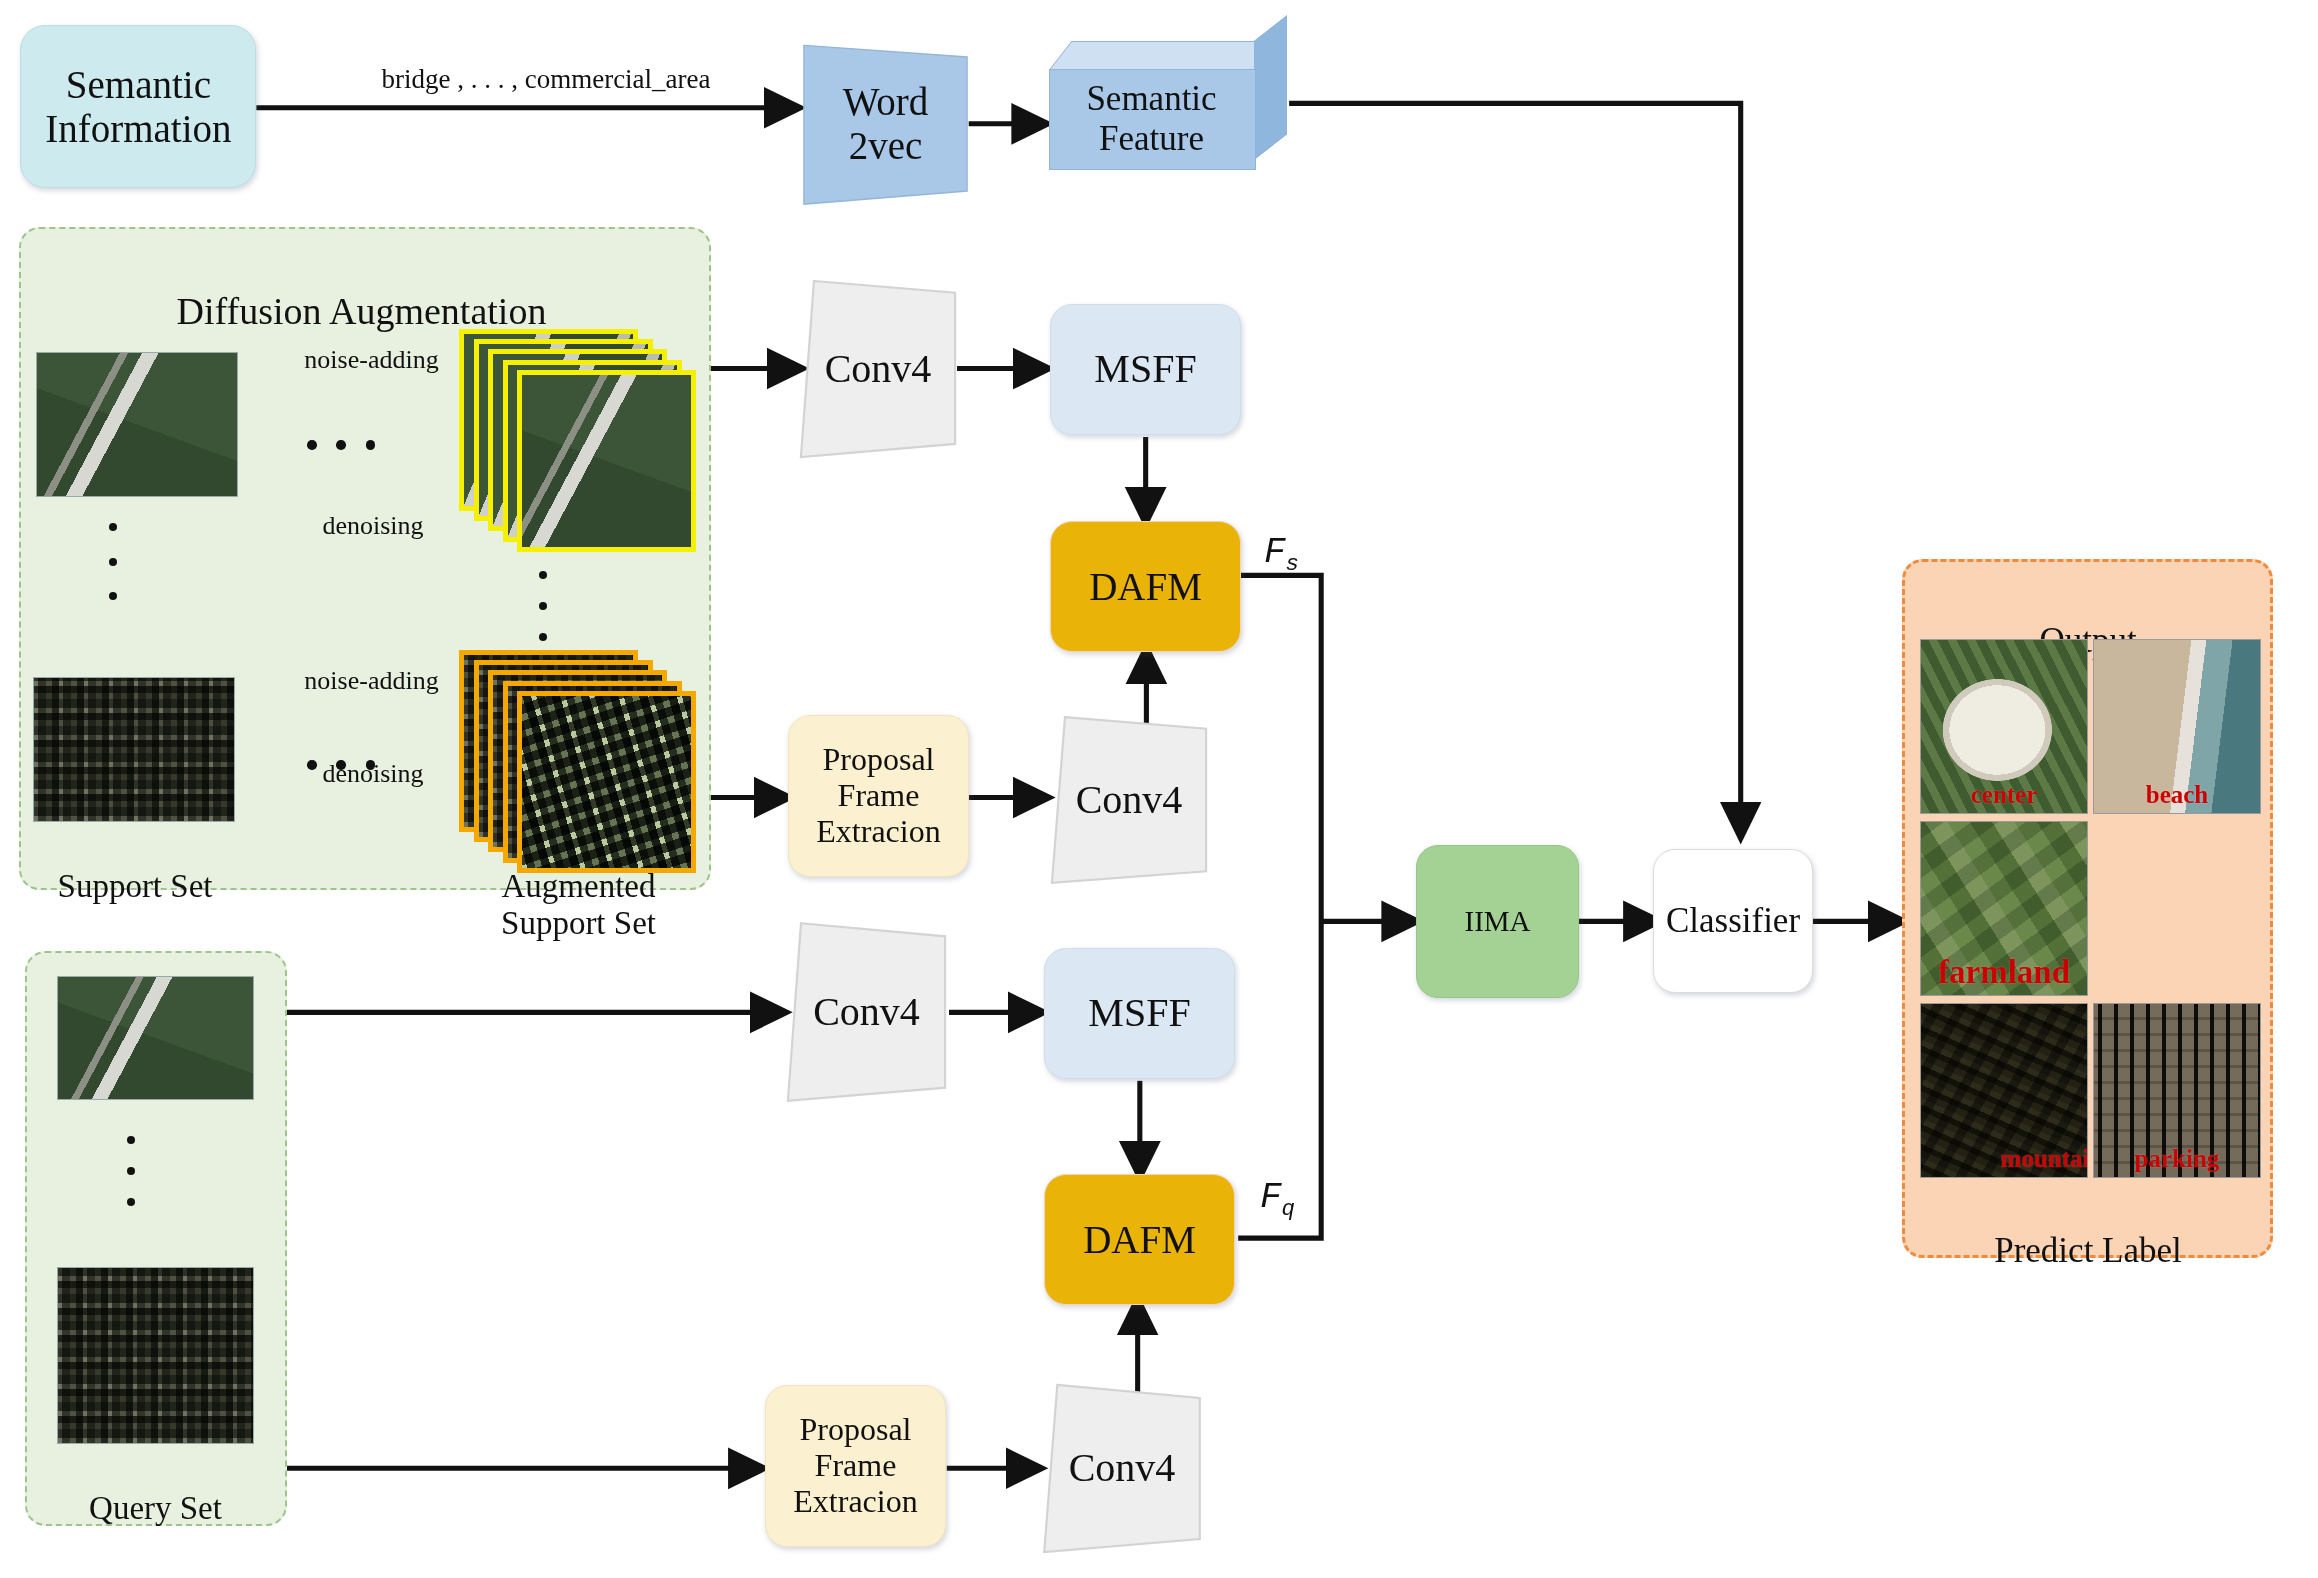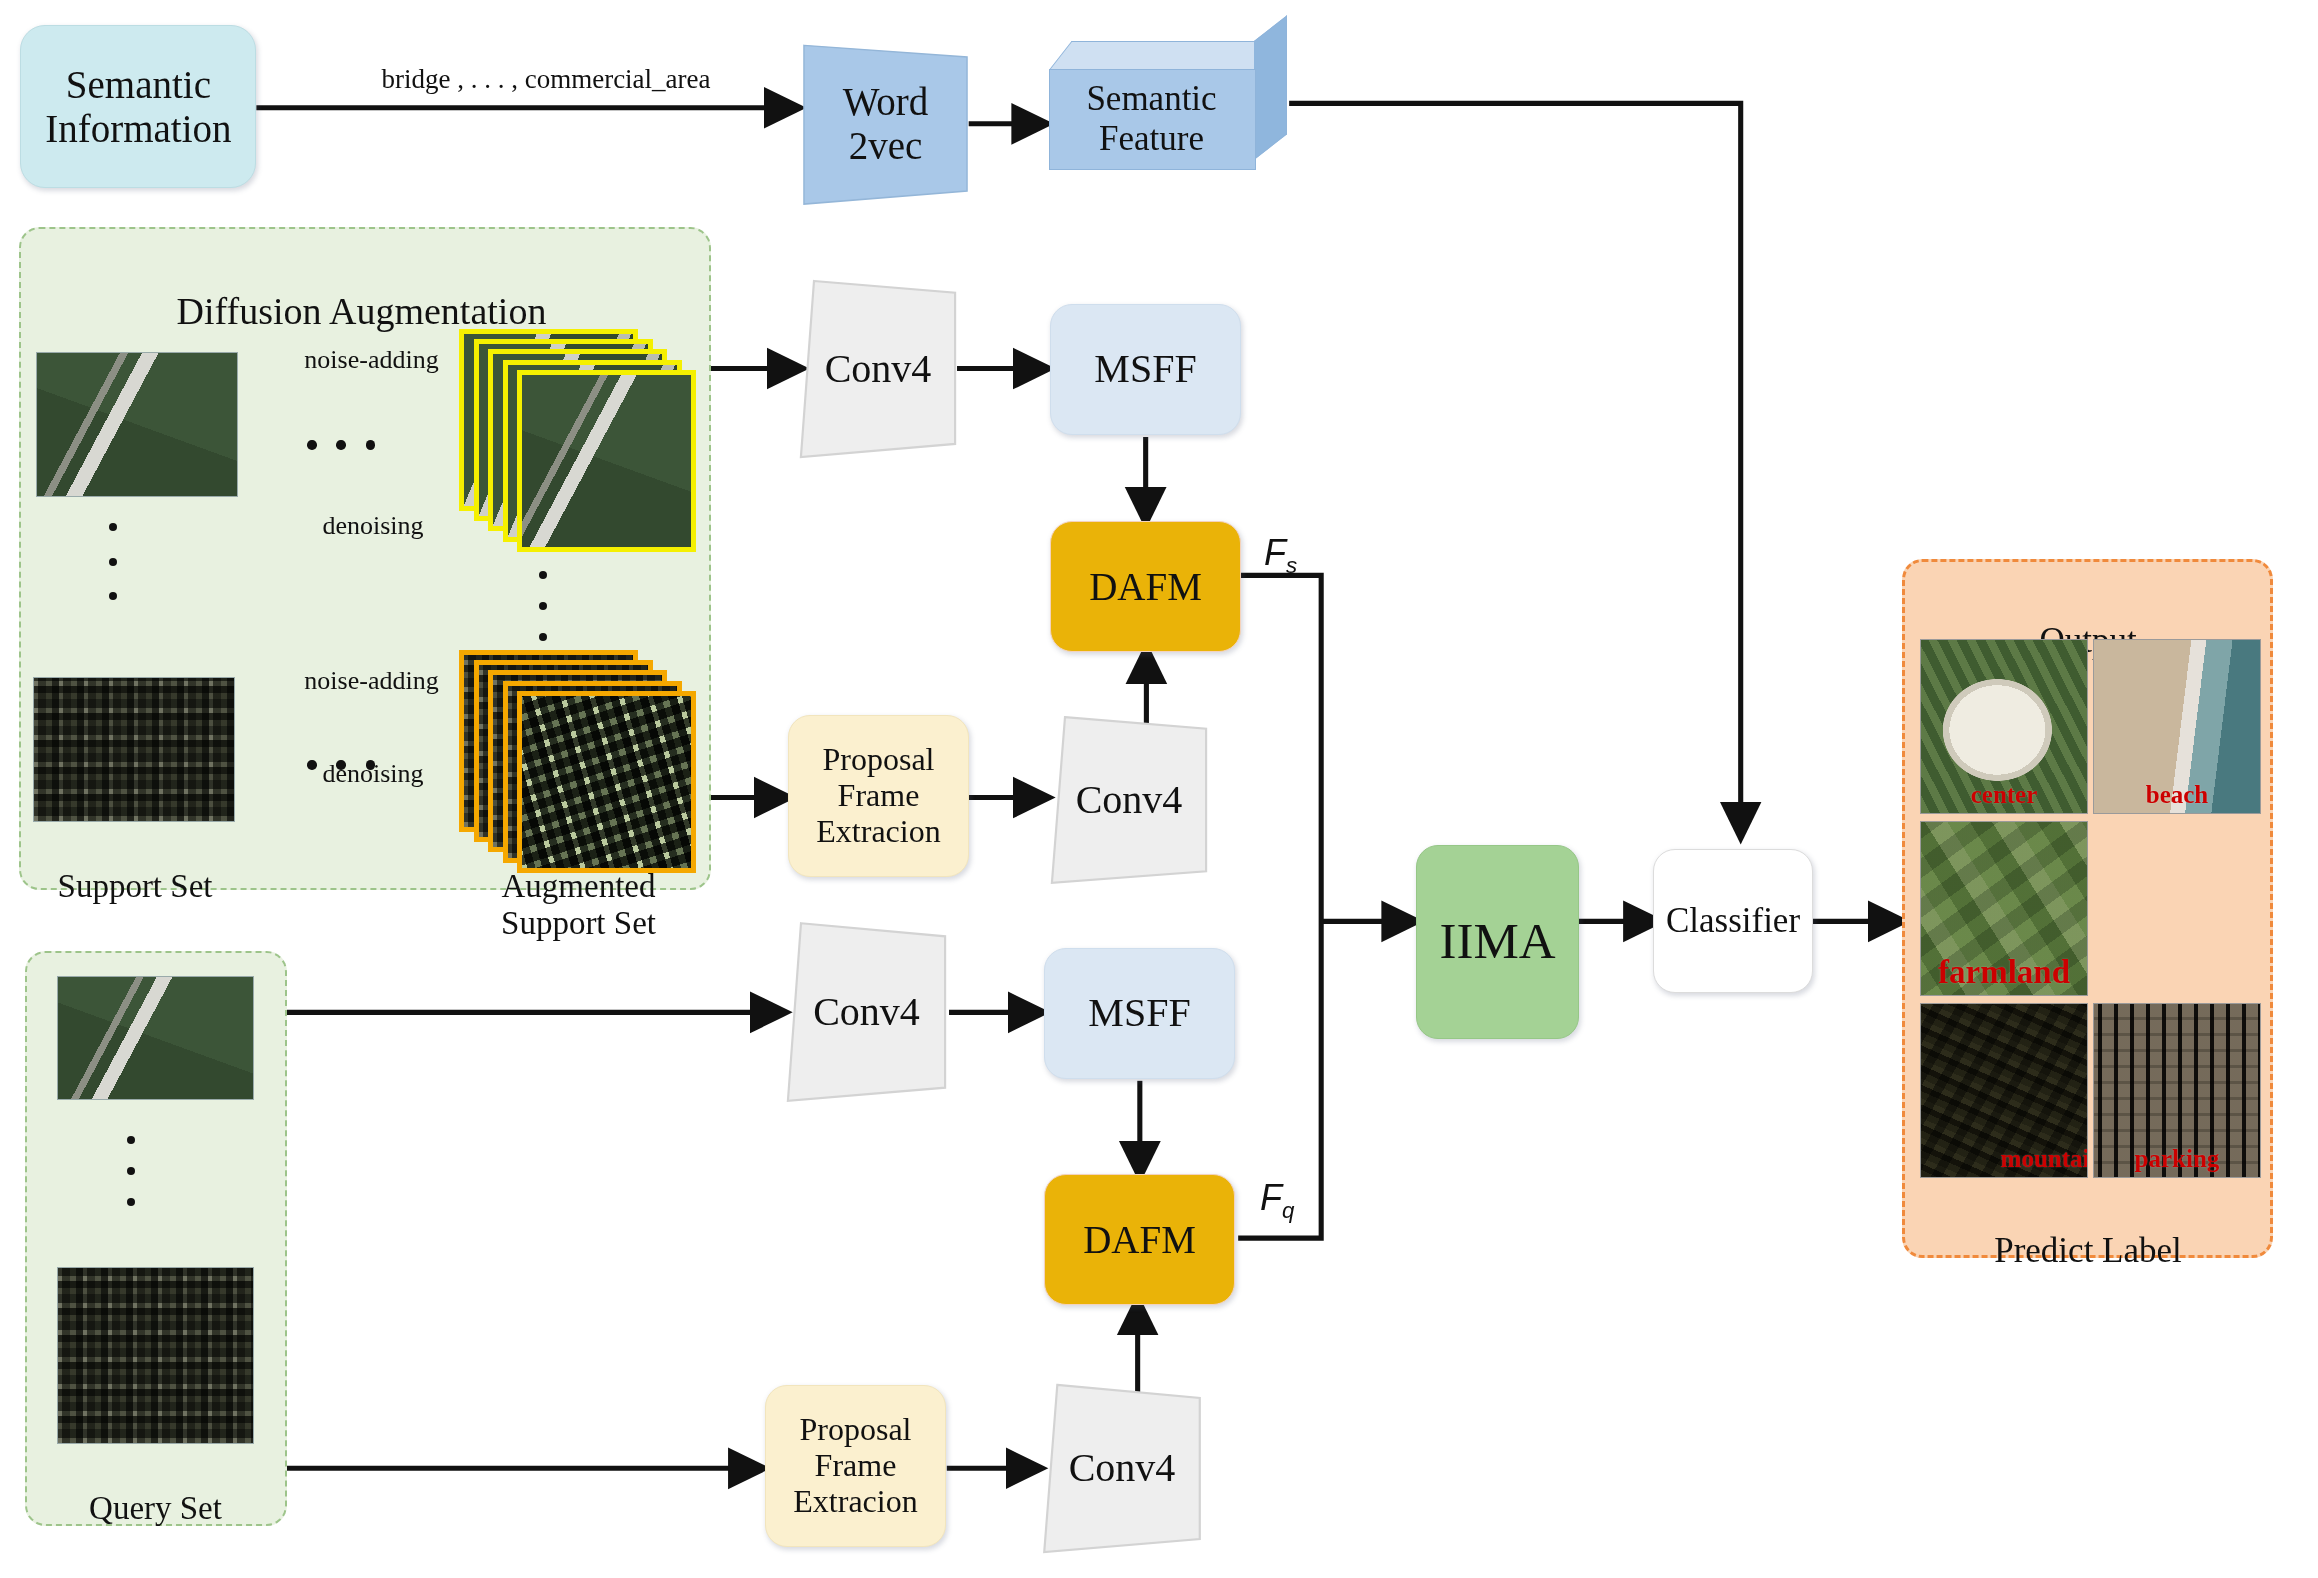--- a/index.html
+++ b/index.html
@@ -92,21 +92,21 @@
   .vdots{position:absolute;display:flex;flex-direction:column;justify-content:space-between;
          align-items:center;}
   .vdots span{display:block;width:8px;height:8px;border-radius:50%;background:#111;}
   .hdots{position:absolute;display:flex;justify-content:space-between;align-items:center;}
   .hdots span{display:block;width:9.5px;height:9.5px;border-radius:50%;background:#111;}
 
   .cap-text{position:absolute;text-align:center;white-space:pre-line;line-height:1.1;}
   svg.wires{position:absolute;left:0;top:0;width:2319px;height:1579px;overflow:visible;
             pointer-events:none;}
   .edge-lbl{position:absolute;text-align:center;white-space:nowrap;}
-  .fsub{position:absolute;font-style:italic;font-family:Liberation Sans, sans-serif;}
+  .fsub{position:absolute;font-style:italic;font-family:Liberation Mono, monospace;}
   .fsub sub{font-size:.62em;font-style:italic;}
 </style>
 </head>
 <body>
 
 <div class="stage">
 
   <svg class="wires" viewBox="0 0 3184 2168">
     <defs>
       <marker id="ah" markerWidth="9" markerHeight="9" refX="6.2" refY="4.5" orient="auto">
@@ -335,21 +335,21 @@
 Extracion</span>
   </div>
 
   <div class="trap" style="left:1041px;top:1382px;width:162px;height:173px;">
     <svg width="162" height="173" viewBox="0 0 222 238">
       <polygon points="22,4 218,22 218,216 4,234" fill="#eeeeee" stroke="#d3d3d3" stroke-width="3"></polygon>
     </svg>
     <span class="lbl" style="font-size:40px;">Conv4</span>
   </div>
 
-  <div class="node rbox iima" style="left:1416px;top:845px;width:163px;height:194px;font-size:51px;">
+  <div class="node rbox iima" style="left:1416px;top:845px;width:163px;height:153px;font-size:29px;">
     <span class="lbl">IIMA</span>
   </div>
 
   <div class="node rbox classifier" style="left:1653px;top:849px;width:160px;height:144px;font-size:35px;">
     <span class="lbl">Classifier</span>
   </div>
 
   <div class="panel panel-orange" style="left:1902px;top:559px;width:371px;height:699px;"></div>
 
   <div class="cap-text" style="left:1908px;top:583px;width:360px;font-size:35px;">

